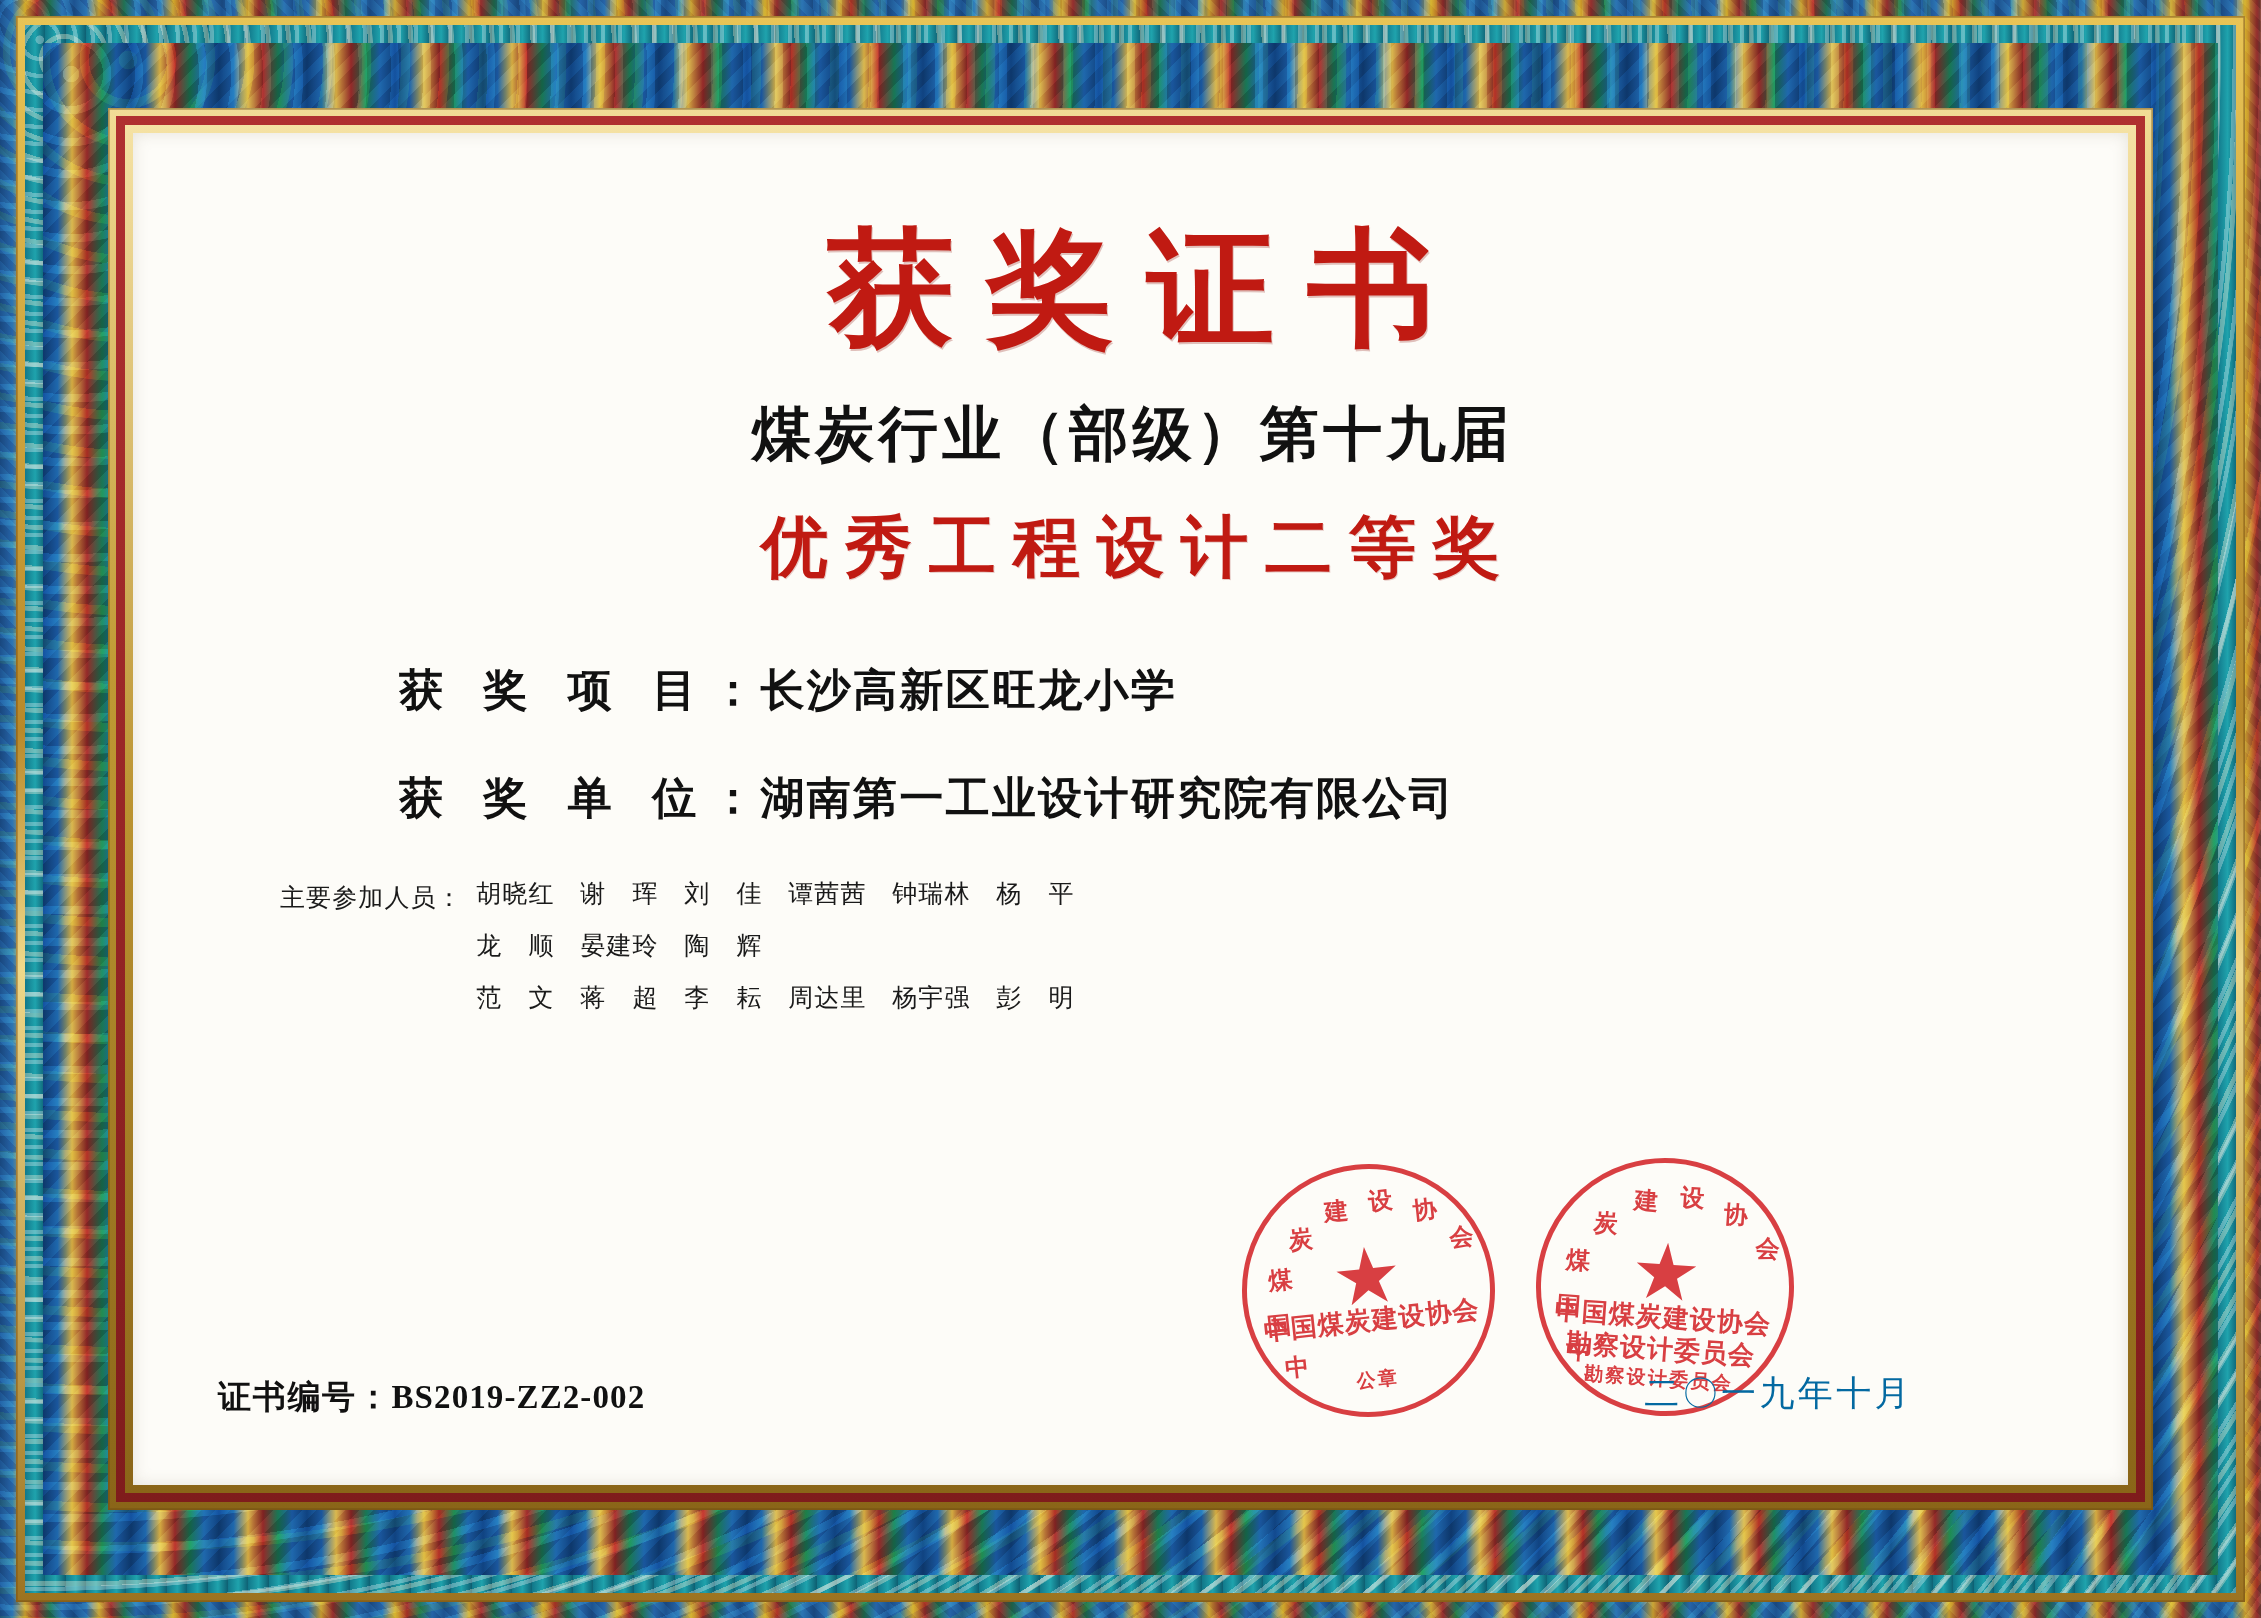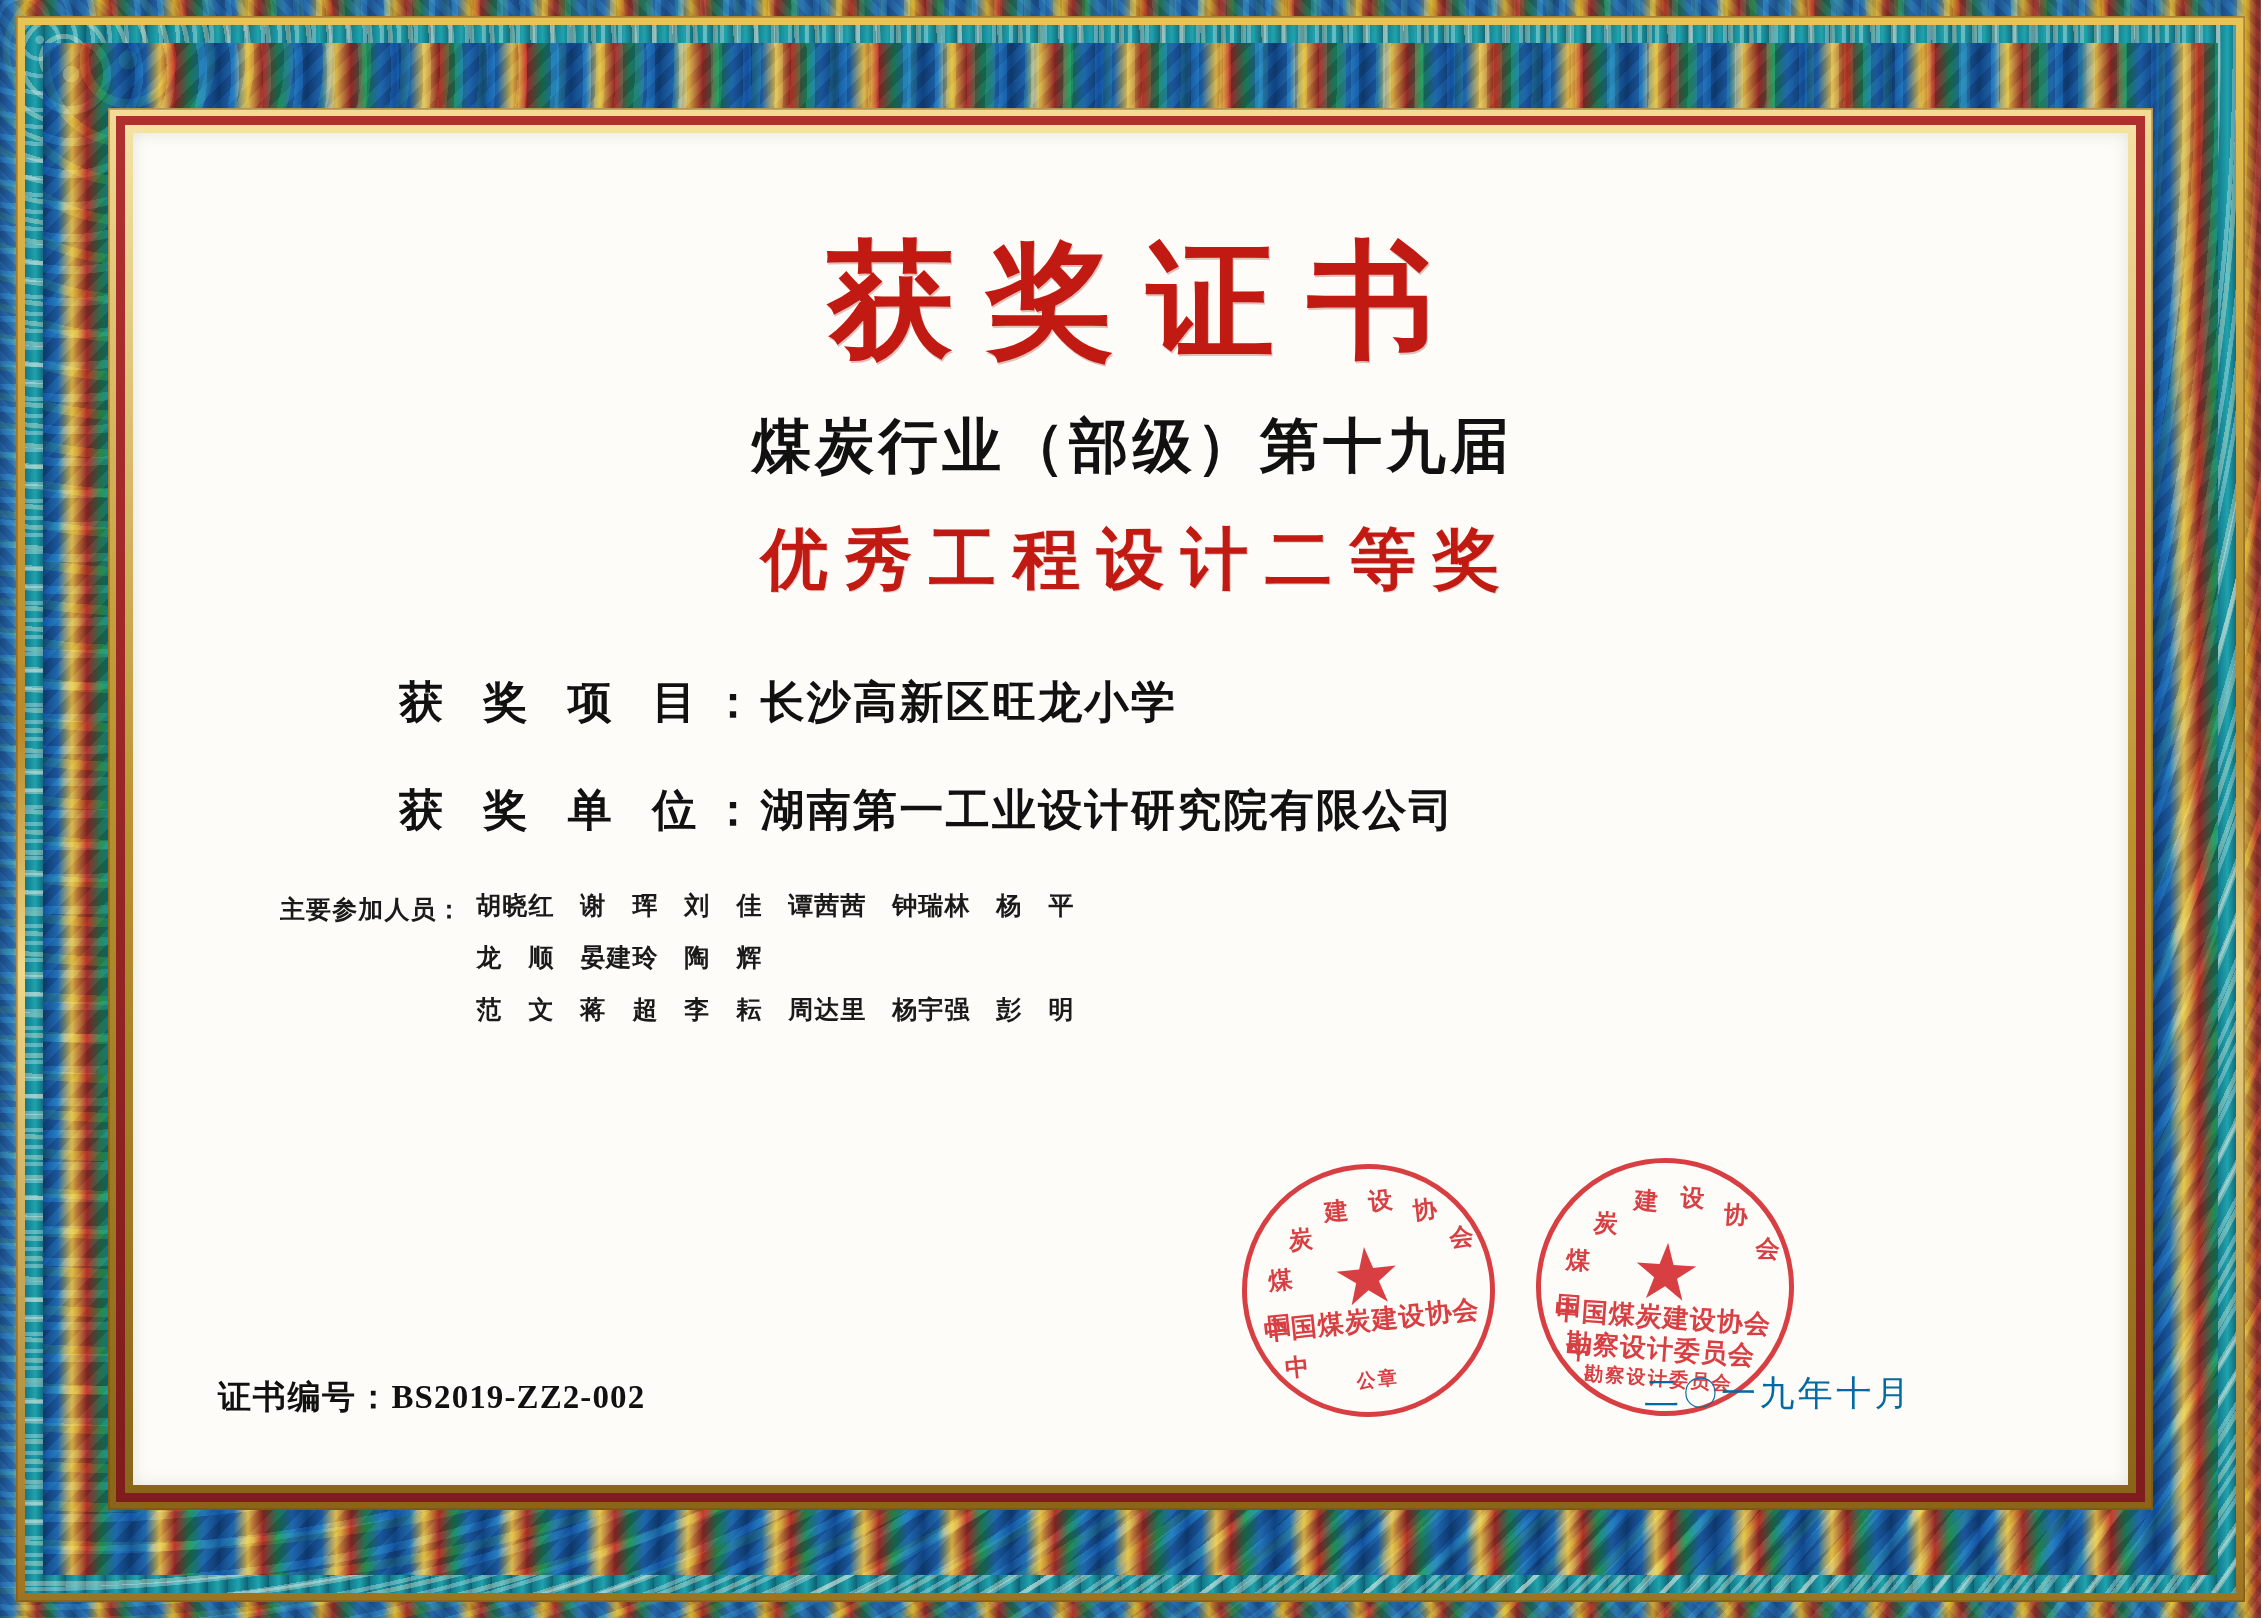--- a/index.html
+++ b/index.html
@@ -110,21 +110,21 @@
     left: 133px; top: 133px; right: 133px; bottom: 133px;
     background: #fdfcf8;
     box-shadow: inset 0 0 16px rgba(120,110,90,0.18);
     overflow: hidden;
   }
 
   
   .content {
     position: absolute;
     left: 0; top: 0; right: 0; bottom: 0;
-    padding: 12px 85px;
+    padding: 0 85px;
     box-sizing: border-box;
   }
 
   .main-title {
     margin-top: 90px;
     text-align: center;
     color: #c01a12;
     font-size: 127px;
     line-height: 1.05;
     letter-spacing: 33px;
@@ -179,21 +179,21 @@
     white-space: nowrap;
   }
 
   .members {
     margin-top: 22.6px;
     padding-left: 62px;
     display: flex;
     align-items: flex-start;
     font-size: 25px;
     color: #1a1a1a;
-    font-weight: 700;
+    font-weight: 400;
   }
   .members-label {
     white-space: nowrap;
     letter-spacing: 1.1px;
     padding-top: 3.4px;
   }
   .members-lines {
     margin-left: 13.5px;
   }
   .members-line {

